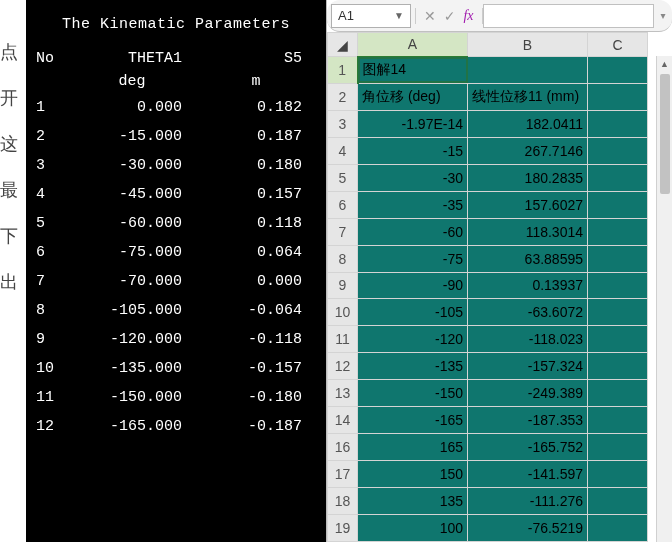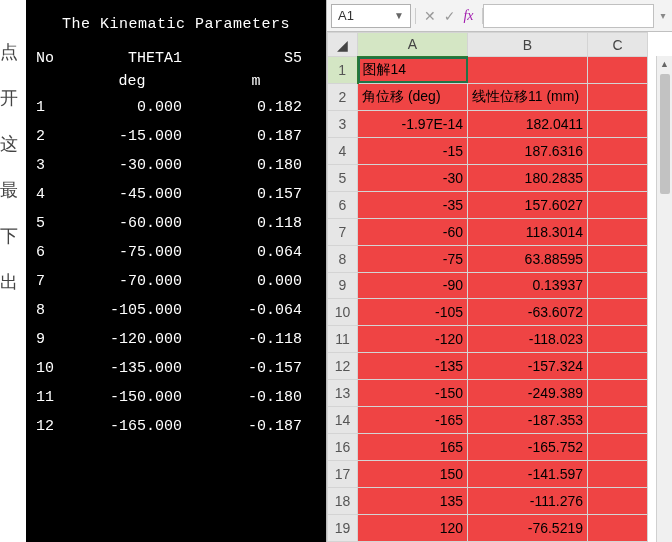--- a/index.html
+++ b/index.html
@@ -15,39 +15,39 @@
   .terminal table { width: 100%; border-collapse: collapse; }
   .terminal th, .terminal td { text-align: right; padding: 3px 8px; font-weight: normal; }
   .terminal th:first-child, .terminal td:first-child { text-align: left; padding-left: 6px; width: 44px; }
   .terminal th:nth-child(2), .terminal td:nth-child(2) { width: 128px; padding-right: 20px; }
   .terminal th:nth-child(3), .terminal td:nth-child(3) { padding-right: 20px; }
   .terminal .subhead td { text-align: center; }
   .terminal tbody tr td { padding-top: 6px; padding-bottom: 6px; }
 
   
   .sheet { width: 346px; height: 542px; background: #fff; font-family: "Microsoft YaHei", Arial, sans-serif; font-size: 14px; display: flex; flex-direction: column; border-left: 1px solid #bbb; }
-  .formula-bar { height: 32px; display: flex; align-items: center; border-bottom: 1px solid #c0c0c0; background: #f3f3f3; }
+  .formula-bar { height: 32px; display: flex; align-items: center; border-bottom: 1px solid #c0c0c0; background: #f3f3f3; border-radius: 13px; }
   .name-box { width: 80px; height: 24px; margin: 0 4px; border: 1px solid #b0b0b0; background: #fff; display: flex; align-items: center; justify-content: space-between; padding: 0 6px; font-size: 13px; color: #333; }
   .name-box .dd { font-size: 10px; color: #666; }
   .fb-btns { display: flex; align-items: center; gap: 8px; padding: 0 8px; color: #999; font-size: 14px; }
   .fb-btn { cursor: default; }
   .fx { font-style: italic; font-family: "Times New Roman", serif; color: #a21caf; }
   .fb-sep { width: 1px; height: 16px; background: #ccc; }
   .fb-input { flex: 1; height: 24px; border: 1px solid #c0c0c0; background: #fff; margin-right: 4px; }
   .expand-ico { width: 14px; color: #888; font-size: 10px; text-align: center; padding-right: 4px; }
 
   .grid-wrap { flex: 1; display: flex; overflow: hidden; position: relative; }
   .grid { border-collapse: collapse; font-size: 14px; table-layout: fixed; }
   .grid th, .grid td { border: 1px solid #d4d4d4; height: 24px; padding: 0 4px; white-space: nowrap; }
   .grid thead th { background: #e6e6e6; color: #444; font-weight: normal; text-align: center; }
   .grid thead th.corner { background: #e6e6e6; width: 30px; }
   .grid thead th.selcol { background: #d4e6c4; border-bottom: 2px solid #2e7d32; }
   .grid tbody th { background: #e6e6e6; text-align: center; font-weight: normal; color: #555; width: 30px; }
   .grid tbody tr.selrow th { background: #d4e6c4; border-right: 2px solid #2e7d32; }
-  .grid td { background: #ef4444; }
+  .grid td { background: #0f766e; }
   .grid td.selcell { outline: 2px solid #217346; outline-offset: -2px; }
   .colA { width: 110px; text-align: left; }
   .colB { width: 120px; text-align: left; }
   .colC { width: 60px; text-align: left; }
   .num { text-align: right !important; }
   
   .vscroll { position: absolute; right: 0; top: 24px; bottom: 0; width: 16px; background: #f0f0f0; border-left: 1px solid #d0d0d0; display: flex; flex-direction: column; align-items: center; }
   .vscroll .arrow { font-size: 9px; color: #666; height: 16px; line-height: 16px; }
   .vscroll .thumb { width: 10px; height: 120px; background: #c2c2c2; border-radius: 2px; margin-top: 2px; }
   .watermark { position: absolute; right: 20px; bottom: 6px; font-size: 11px; color: rgba(120,120,120,0.5); font-family: Arial; pointer-events: none; }
@@ -185,21 +185,21 @@
           </tr>
           <tr>
             <th>3</th>
             <td class="colA num">-1.97E-14</td>
             <td class="colB num">182.0411</td>
             <td class="colC"></td>
           </tr>
           <tr>
             <th>4</th>
             <td class="colA num">-15</td>
-            <td class="colB num">187.6316</td>
+            <td class="colB num">267.7146</td>
             <td class="colC"></td>
           </tr>
           <tr>
             <th>5</th>
             <td class="colA num">-30</td>
             <td class="colB num">180.2835</td>
             <td class="colC"></td>
           </tr>
           <tr>
             <th>6</th>
@@ -268,21 +268,21 @@
             <td class="colC"></td>
           </tr>
           <tr>
             <th>18</th>
             <td class="colA num">135</td>
             <td class="colB num">-111.276</td>
             <td class="colC"></td>
           </tr>
           <tr>
             <th>19</th>
-            <td class="colA num">120</td>
+            <td class="colA num">100</td>
             <td class="colB num">-76.5219</td>
             <td class="colC"></td>
           </tr>
         </tbody>
     </table>
     <div class="vscroll">
       <span class="arrow">▲</span>
       <div class="thumb"></div>
     </div>
     <div class="watermark"></div>

